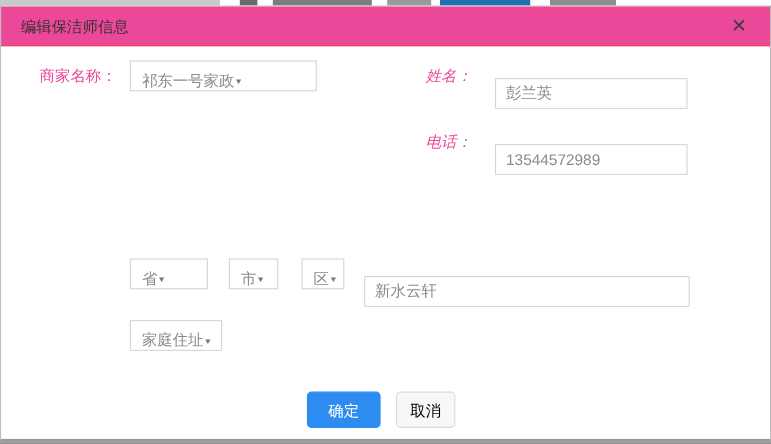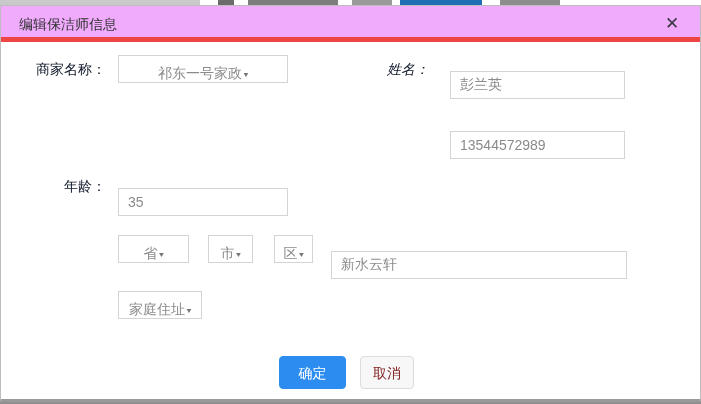--- a/index.html
+++ b/index.html
@@ -13,53 +13,53 @@
   .frag-line1  { left:218px; width:16px; background:#6b6b6b; }
   .frag-text1  { left:248px; width:90px; background:#7d7d7d; }
   .frag-text2  { left:352px; width:40px; background:#9a9a9a; }
   .frag-blue   { left:400px; width:82px; background:#1f6fb5; }
   .frag-text3  { left:500px; width:60px; background:#8d8d8d; }
 
   .modal { position:absolute; top:5px; left:0; width:701px; height:397px;
     background:#ffffff; border:1px solid #bdbdbd; border-bottom:3px solid #9a9a9a; }
 
   .modal-header { position:absolute; top:0; left:0; right:0; height:36px;
-    background:#f0abfc; border-bottom:5px solid #ef4444; }
+    background:#ec4899; border-bottom:1px solid #ef4444; }
   .modal-title { position:absolute; left:18px; top:10px; font-size:14px; color:#333; }
   .close-btn { position:absolute; right:16px; top:6px; width:24px; height:24px;
     font-size:17px; color:#3a3a44; text-align:center; line-height:24px; cursor:pointer; }
 
   .row { position:absolute; left:0; right:0; height:28px; }
   .lbl { position:absolute; height:28px; line-height:28px; font-size:14px;
-    color:#0f172a; text-align:right; }
+    color:#ec4899; text-align:right; }
   .ctl { position:absolute; height:28px; border:1px solid #d4d4d4; background:#fff;
     font-size:14px; color:#8b8b8b; }
   input.ctl { padding:8px 9px; outline:none;margin-top:16px; }
-  .sel { display:flex; align-items:center; justify-content:center;
+  .sel { display:flex; align-items:center; justify-content:flex-start;
     padding:10px 8px 0 10px; cursor:pointer; }
   .caret { font-size:8px; color:#777; transform:scaleY(0.9); }
 
   
   .r1 { top:49px; }  .r2 { top:109px; } .r3 { top:166px; }
   .r4 { top:229px; } .r5 { top:285px; } .r-btn { top:350px; height:34px; }
 
   .lbl-l  { left:10px;  width:95px; }
   .lbl-r  { left:350px; width:78px;font-style:italic; }
   .ctl-l  { left:117px; width:170px; }
   .ctl-r  { left:449px; width:175px; }
   .sel-prov { left:117px; width:71px; }
   .sel-city { left:207px; width:45px; }
   .sel-dist { left:273px; width:39px; }
   .ctl-addr { left:330px; width:296px; }
   .sel-status { left:117px; width:84px; }
 
   .btn { position:absolute; height:33px; border-radius:4px; font-size:14px;
     text-align:center; line-height:33px; cursor:pointer; }
   .btn-confirm { left:278px; width:67px; background:#2d8cf0; color:#ffffff; border:1px solid #2d8cf0; }
-  .btn-cancel  { left:359px; width:54px; background:#f7f7f7; color:#7f1d1d; border:1px solid #dcdcdc; }
+  .btn-cancel  { left:359px; width:54px; background:#f7f7f7; color:#000000; border:1px solid #dcdcdc; }
 </style>
 </head>
 <body>
 
 <div class="bg-strip">
   <div class="frag frag-gray"></div>
   <div class="frag frag-line1"></div>
   <div class="frag frag-text1"></div>
   <div class="frag frag-text2"></div>
   <div class="frag frag-blue"></div>
@@ -77,27 +77,24 @@
     <span class="lbl lbl-l">商家名称：</span>
     <div class="ctl sel ctl-l">
       <span>祁东一号家政</span>
       <span class="caret">▼</span>
     </div>
     <span class="lbl lbl-r">姓名：</span>
     <input class="ctl ctl-r" value="彭兰英" style="">
   </div>
 
   <div class="row r2">
+    <span class="lbl lbl-r">电话：</span>
     <input class="ctl ctl-r" value="13544572989" style="">
   </div>
 
-  <div class="row r3">
-    <span class="lbl lbl-l">年龄：</span>
-    <input class="ctl ctl-l" value="35" style="">
-  </div>
 
   <div class="row r4">
     <div class="ctl sel sel-prov">
       <span>省</span>
       <span class="caret">▼</span>
     </div>
     <div class="ctl sel sel-city">
       <span>市</span>
       <span class="caret">▼</span>
     </div>

